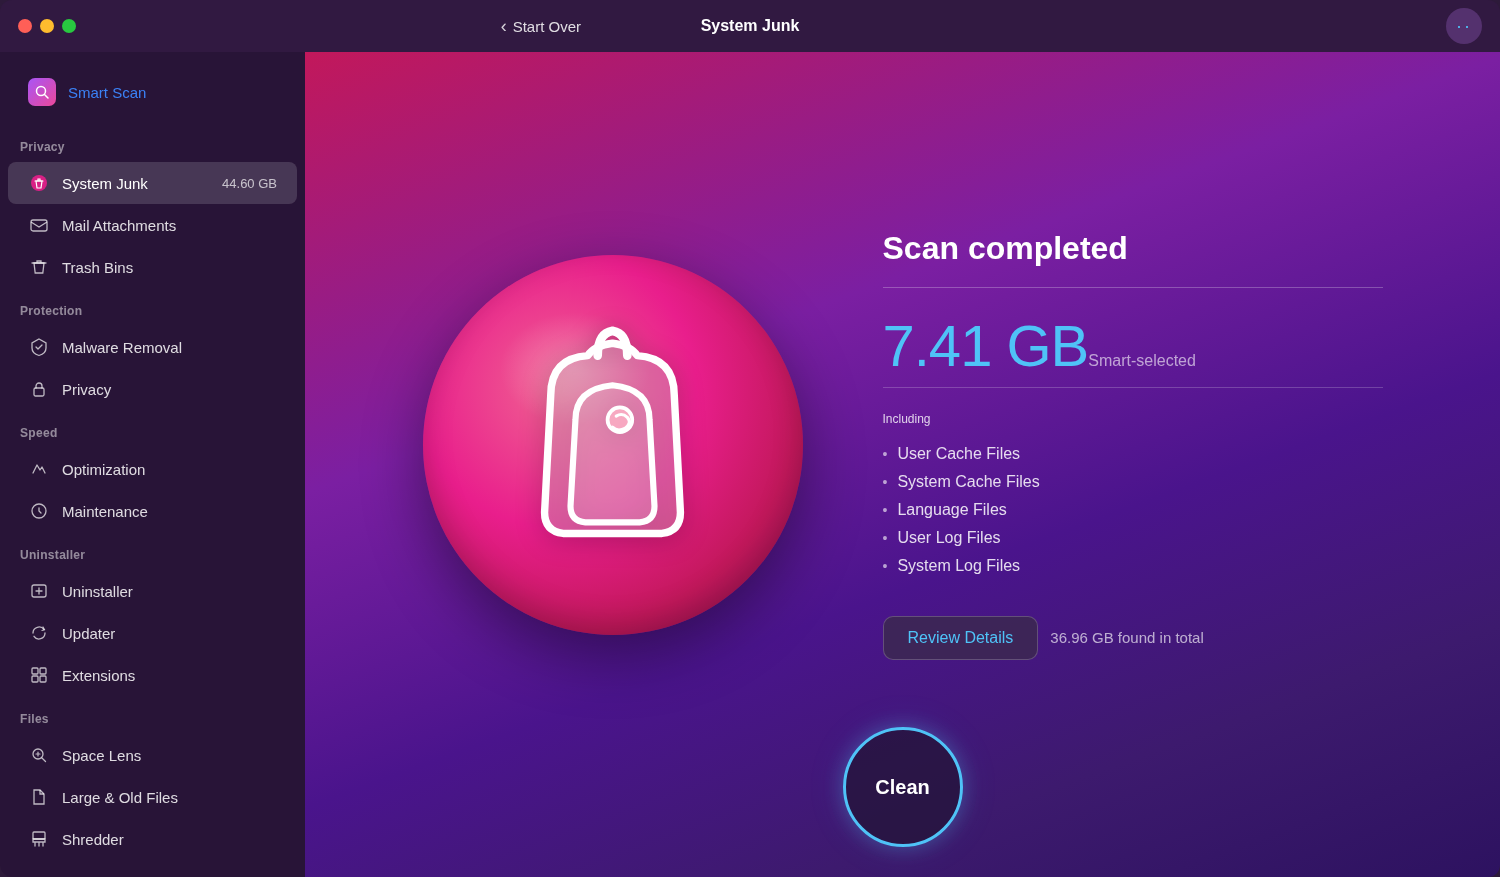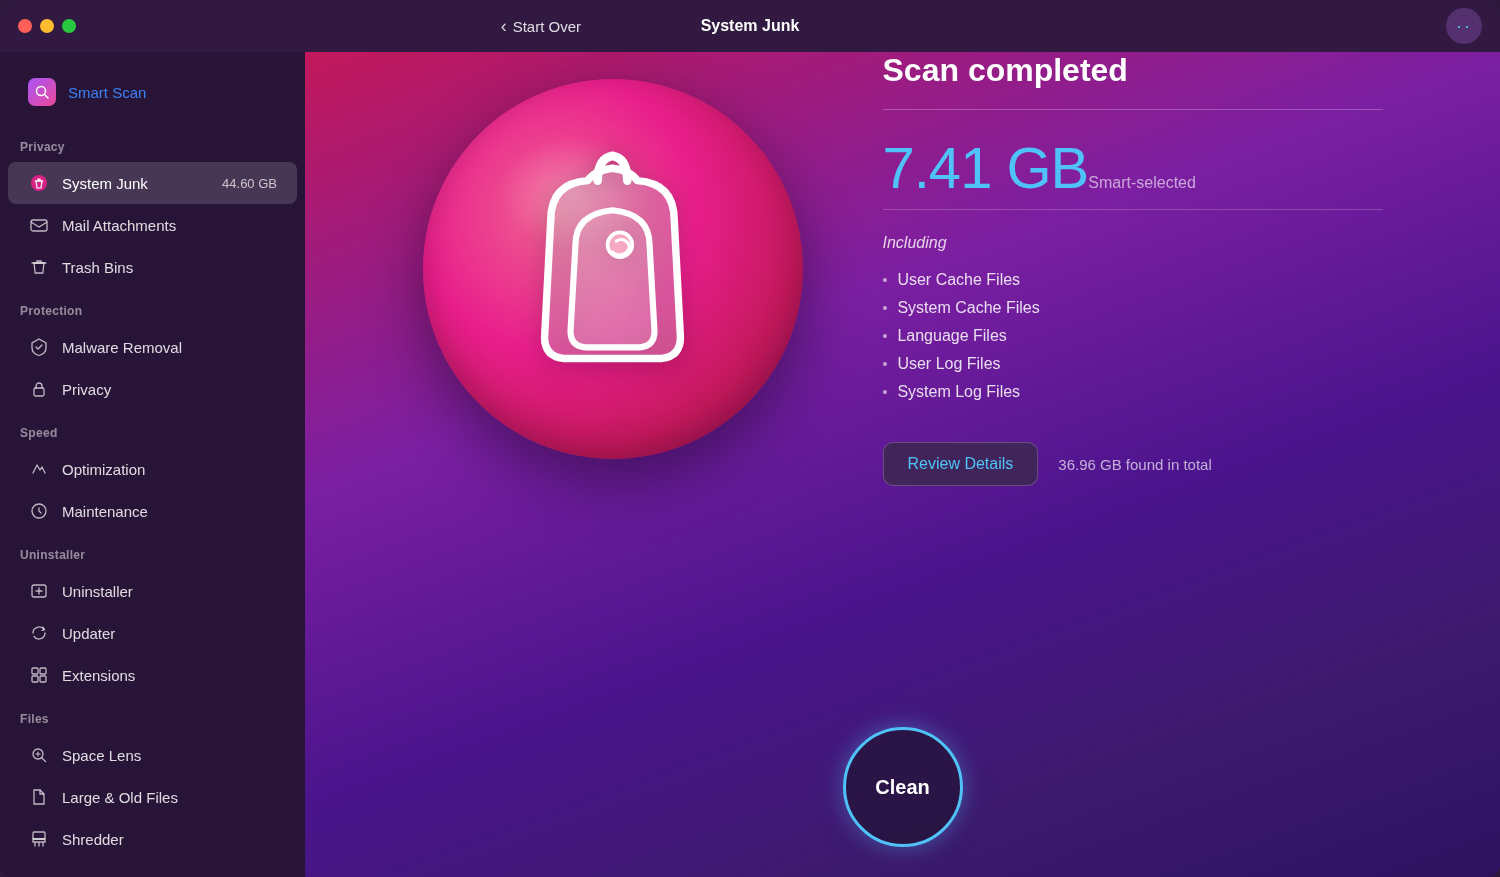--- a/index.html
+++ b/index.html
@@ -191,21 +191,21 @@
       justify-content: center;
     }
 
     
     .right-panel {
       flex: 1;
       background: linear-gradient(160deg, #c2185b 0%, #7b1fa2 35%, #4a148c 60%, #3d1a6e 80%, #2d1260 100%);
       display: flex;
       flex-direction: column;
       align-items: center;
-      justify-content: flex-start;
+      justify-content: center;
       position: relative;
       overflow: hidden;
     }
 
     .right-panel-content {
       display: flex;
       align-items: center;
       justify-content: center;
       gap: 80px;
       width: 100%;
@@ -288,23 +288,22 @@
     }
 
     .divider2 {
       height: 1px;
       background: rgba(255,255,255,0.2);
       margin-bottom: 24px;
     }
 
     .including-label {
       color: rgba(255,255,255,0.8);
-      font-size: 16px;
+      font-size: 12px;
       margin-bottom: 14px;
-      font-style: italic;
     }
 
     .file-list {
       list-style: none;
       margin-bottom: 36px;
     }
 
     .file-list li {
       color: rgba(255,255,255,0.85);
       font-size: 16px;
@@ -316,21 +315,21 @@
 
     .file-list li::before {
       content: '•';
       color: rgba(255,255,255,0.6);
       font-size: 14px;
     }
 
     .review-row {
       display: flex;
       align-items: center;
-      gap: 20px;
+      gap: 12px;
     }
 
     .review-btn {
       background: rgba(60, 40, 80, 0.85);
       border: 1px solid rgba(255,255,255,0.2);
       color: #4fc3f7;
       padding: 12px 24px;
       border-radius: 10px;
       font-size: 16px;
       cursor: pointer;

